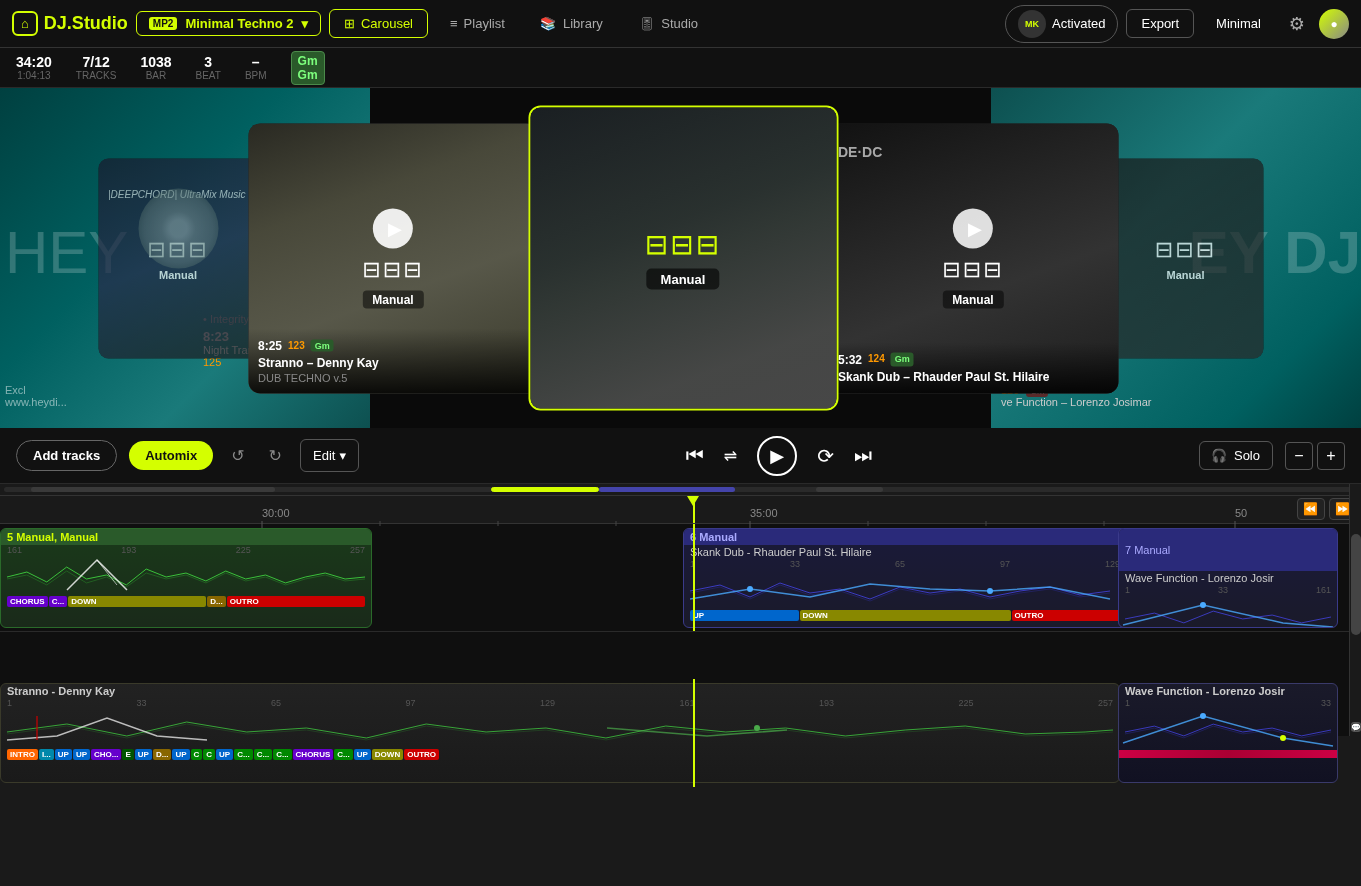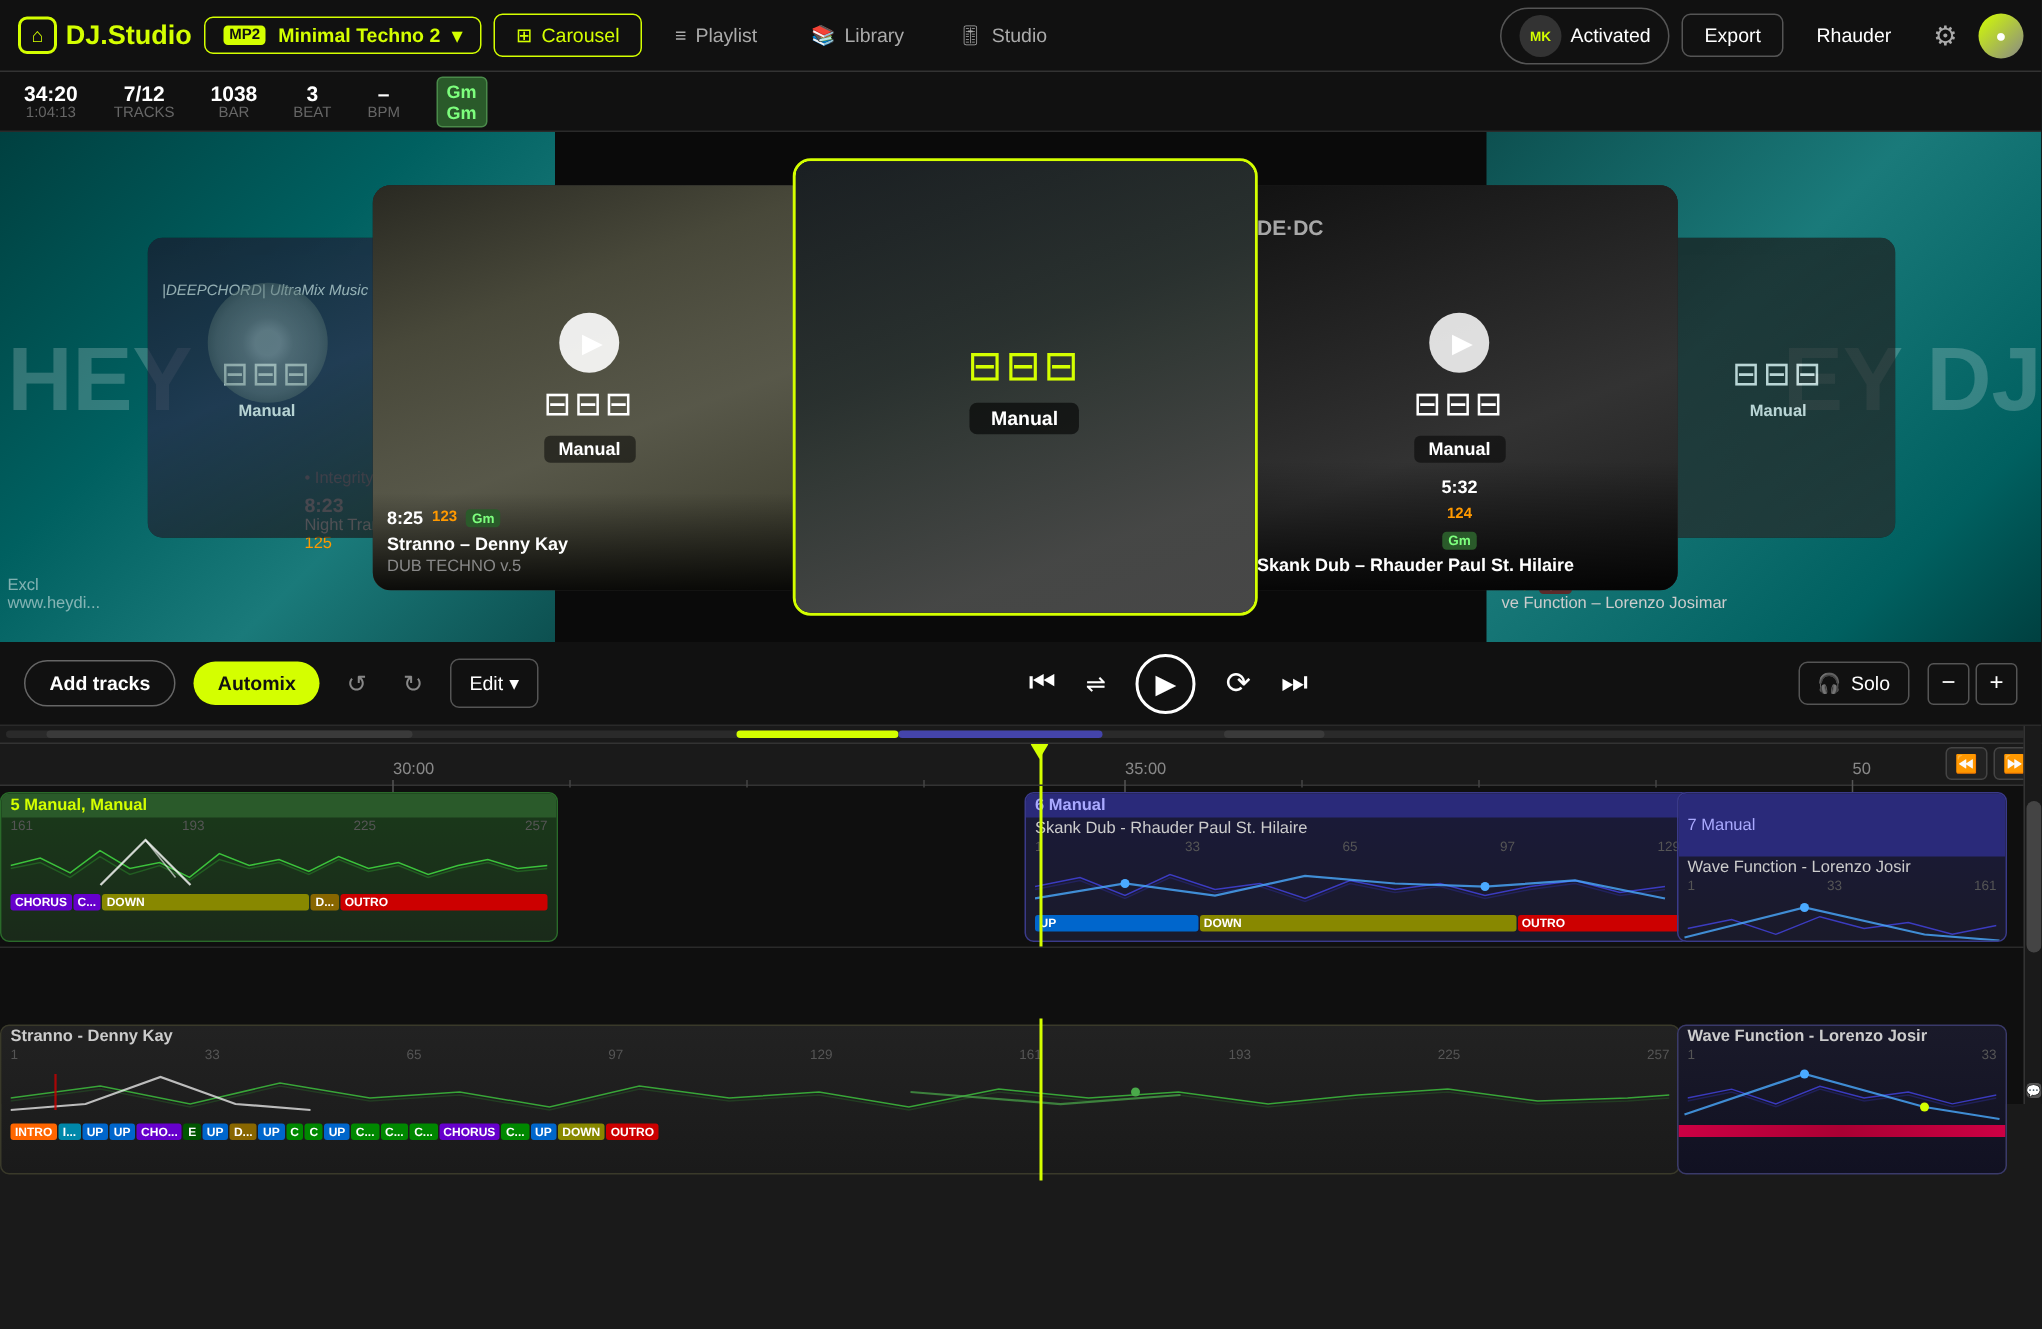--- a/index.html
+++ b/index.html
@@ -99,21 +99,21 @@
   </div>
 
   <div class="spacer"></div>
 
   <div class="mixed-key-btn">
     <div class="mixed-key-icon">MK</div>
     <span>Activated</span>
   </div>
 
   <button class="export-btn">Export</button>
-  <button class="feedback-btn">Rhauder</button>
+  <button class="feedback-btn">Minimal</button>
   <button class="settings-btn">⚙</button>
   <div class="avatar">
     <span style="font-size:12px;">●</span>
   </div>
 </div>
 
 <div class="stats-bar">
   <div class="stat">
     <div class="stat-val">34:20</div>
     <div class="stat-lbl">1:04:13</div>
@@ -144,21 +144,21 @@
 
 <div class="carousel-area">
 
   <div style="position:absolute;top:0;left:0;right:0;bottom:0;background:#0a0a0a;"></div>
 
   <div style="position:absolute;top:0;left:0;width:370px;height:100%;background:linear-gradient(135deg,#004040 0%,#006060 40%,#1a7a7a 70%,#0d5050 100%);z-index:1;"></div>
 
   <div style="position:absolute;top:0;right:0;width:370px;height:100%;background:linear-gradient(135deg,#0d5050 0%,#1a7a7a 40%,#006060 80%,#004040 100%);z-index:1;"></div>
 
   <div style="position:absolute;left:5px;top:0;width:370px;height:100%;z-index:2;overflow:hidden;">
-    <div style="position:absolute;top:130px;left:0;font-size:60px;font-weight:700;color:rgba(255,255,255,0.2);white-space:nowrap;">HEY</div>
+    <div style="position:absolute;top:130px;left:0;font-size:60px;font-weight:400;color:rgba(255,255,255,0.2);white-space:nowrap;">HEY</div>
     <div style="position:absolute;bottom:20px;left:0;font-size:11px;color:rgba(255,255,255,0.5);">Excl<br>www.heydi...</div>
     <div style="position:absolute;bottom:60px;right:10px;font-size:11px;color:#888;">
       <div>• Integrity – Deeperwalk</div>
       <div style="margin-top:4px;color:#aaa;font-weight:600;font-size:13px;">8:23</div>
       <div style="color:#ccc;font-size:11px;">Night Transmission – DeepChord</div>
       <div style="color:#ff9900;font-size:11px;">125</div>
     </div>
   </div>
 
   <div style="position:absolute;top:0;right:0;width:370px;height:100%;z-index:2;overflow:hidden;">
@@ -222,21 +222,21 @@
       <div style="width:100%;height:100%;background:linear-gradient(160deg,#1a1a1a,#2a2a2a,#3a3a3a);position:relative;">
         <div style="position:absolute;inset:0;background:linear-gradient(160deg,#111 0%,#222 30%,#333 60%,#1a1a1a 100%);opacity:0.9;"></div>
 
         <div style="position:absolute;top:20px;left:10px;font-size:14px;color:#ccc;font-weight:900;opacity:0.8;">DE·DC</div>
         <div style="position:absolute;top:50%;left:50%;transform:translate(-50%,-50%);display:flex;flex-direction:column;align-items:center;gap:8px;">
           <div style="width:40px;height:40px;border-radius:50%;background:rgba(255,255,255,0.85);display:flex;align-items:center;justify-content:center;font-size:18px;padding-left:4px;">▶</div>
           <div style="font-size:22px;color:#fff;letter-spacing:2px;">⊟⊟⊟</div>
           <div style="font-size:12px;color:#fff;font-weight:600;background:rgba(0,0,0,0.5);padding:2px 10px;border-radius:4px;">Manual</div>
         </div>
         <div style="position:absolute;bottom:0;left:0;right:0;background:linear-gradient(transparent,rgba(0,0,0,0.85));padding:10px;">
-          <div style="display:flex;align-items:center;gap:6px;flex-direction:column;">
+          <div style="display:flex;gap:6px;">
             <span style="font-size:12px;color:#fff;font-weight:700;">5:32</span>
             <span style="font-size:10px;color:#ff9900;font-weight:700;">124</span>
             <span style="font-size:9px;background:#2a5a2a;color:#7dff7d;border-radius:3px;padding:1px 4px;font-weight:700;">Gm</span>
           </div>
           <div style="font-size:12px;color:#fff;font-weight:600;margin-top:3px;">Skank Dub – Rhauder Paul St. Hilaire</div>
         </div>
       </div>
     </div>
 
     <div style="width:155px;height:200px;border-radius:10px;overflow:hidden;opacity:0.7;cursor:pointer;flex-shrink:0;background:#111;margin-left:-10px;z-index:1;">

